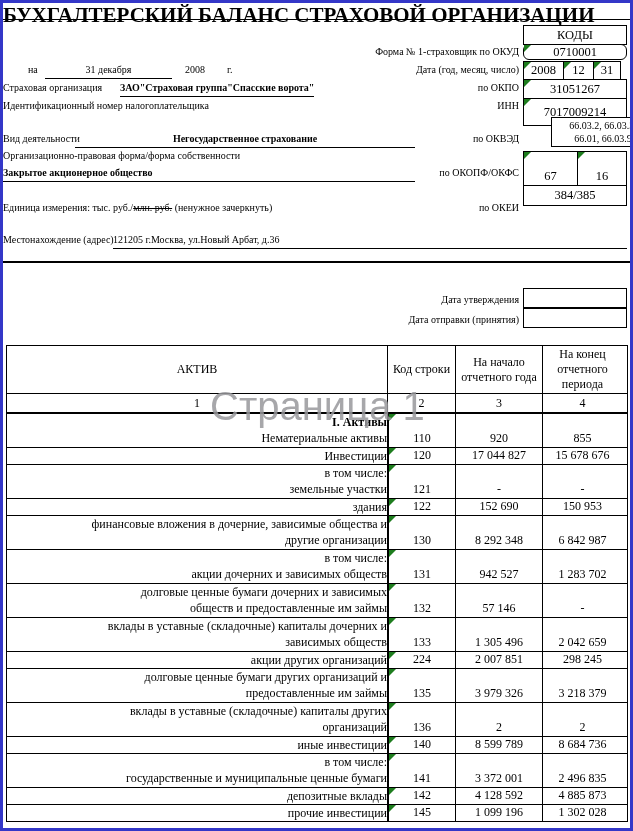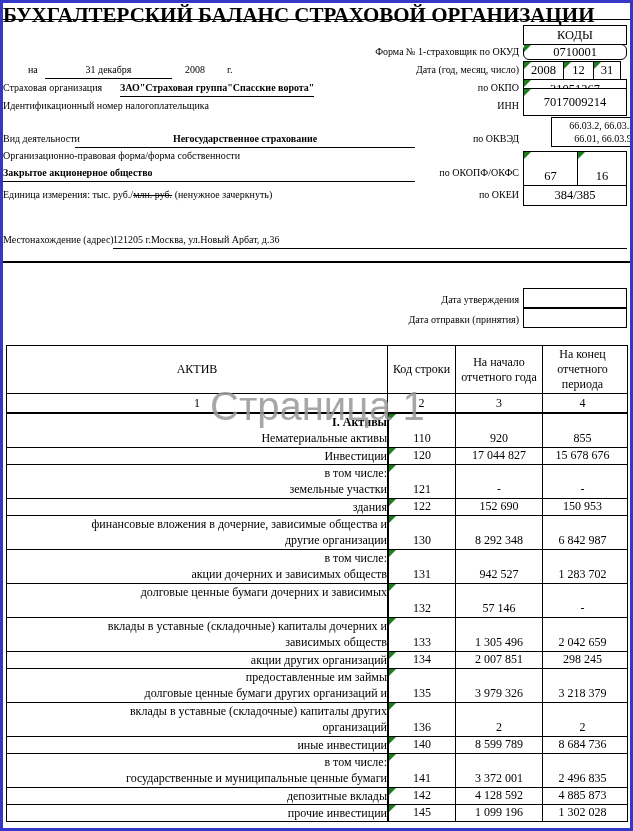--- a/index.html
+++ b/index.html
@@ -77,21 +77,21 @@
     <span>12</span>
   </div>
   <div class="cbx" style="left:593px;top:61px;width:28px;height:19px;">
     <i class="mk"></i>
     <span>31</span>
   </div>
   <div class="cbx" style="left:523px;top:79px;width:104px;height:20px;">
     <i class="mk"></i>
     <span>31051267</span>
   </div>
-  <div class="cbx" style="left:523px;top:88px;width:104px;height:28px;">
+  <div class="cbx" style="left:523px;top:98px;width:104px;height:28px;">
     <i class="mk"></i>
     <span>7017009214</span>
   </div>
   <div class="cbx small" style="left:523px;top:117px;width:104px;height:30px;">
     <span>66.03.2, 66.03.3,</span>
     <span>66.01, 66.03.9</span>
   </div>
   <div class="cbx bottom" style="left:523px;top:151px;width:55px;height:35px;">
     <i class="mk"></i>
     <span>67</span>
@@ -135,21 +135,21 @@
 
   <div class="abs fl" style="left:0;right:0;top:148px;">
     <span class="abs" style="left:3px;">Организационно-правовая форма/форма собственности</span>
   </div>
 
   <div class="abs fl" style="left:0;right:0;top:165px;">
     <span class="abs ul b" style="left:3px;width:412px;">Закрытое акционерное общество</span>
     <span class="lblr">по ОКОПФ/ОКФС</span>
   </div>
 
-  <div class="abs fl" style="left:0;right:0;top:187px;padding-left:48px;">
+  <div class="abs fl" style="left:0;right:0;top:200px;padding-left:48px;">
     <span class="abs" style="left:3px;"><span>Единица измерения: тыс. руб./</span><span class="strike">млн. руб.</span><span> (ненужное зачеркнуть)</span></span>
     <span class="lblr">по ОКЕИ</span>
   </div>
 
   <div class="abs fl" style="left:0;right:0;top:232px;">
     <span class="abs" style="left:3px;">Местонахождение (адрес)</span>
     <span class="abs ul" style="left:113px;width:514px;font-family:Liberation Serif, serif;">121205 г.Москва, ул.Новый Арбат, д.36</span>
   </div>
 
   <div class="abs divider"></div>
@@ -247,20 +247,21 @@
           <div class="c c2">
             <i class="mk"></i>
             <span>131</span>
           </div>
           <div class="c c3">942 527</div>
           <div class="c c4">1 283 702</div>
         </div>
         <div class="tr dr" style="height: 34px;">
           <div class="c c1">
             <div class="ln ind2">долговые ценные бумаги дочерних и зависимых</div>
+            <div class="ln ind2">обществ и предоставленные им займы</div>
           </div>
           <div class="c c2">
             <i class="mk"></i>
             <span>132</span>
           </div>
           <div class="c c3">57 146</div>
           <div class="c c4">-</div>
         </div>
         <div class="tr dr" style="height: 34px;">
           <div class="c c1">
@@ -273,29 +274,29 @@
           </div>
           <div class="c c3">1 305 496</div>
           <div class="c c4">2 042 659</div>
         </div>
         <div class="tr dr" style="height: 17px;">
           <div class="c c1">
             <div class="ln ind2">акции других организаций</div>
           </div>
           <div class="c c2">
             <i class="mk"></i>
-            <span>134</span>
+            <span>224</span>
           </div>
           <div class="c c3">2 007 851</div>
           <div class="c c4">298 245</div>
         </div>
         <div class="tr dr" style="height: 34px;">
           <div class="c c1">
+            <div class="ln ind2">долговые ценные бумаги других организаций и</div>
             <div class="ln ind2">предоставленные им займы</div>
-            <div class="ln ind2">долговые ценные бумаги других организаций и</div>
           </div>
           <div class="c c2">
             <i class="mk"></i>
             <span>135</span>
           </div>
           <div class="c c3">3 979 326</div>
           <div class="c c4">3 218 379</div>
         </div>
         <div class="tr dr" style="height: 34px;">
           <div class="c c1">

